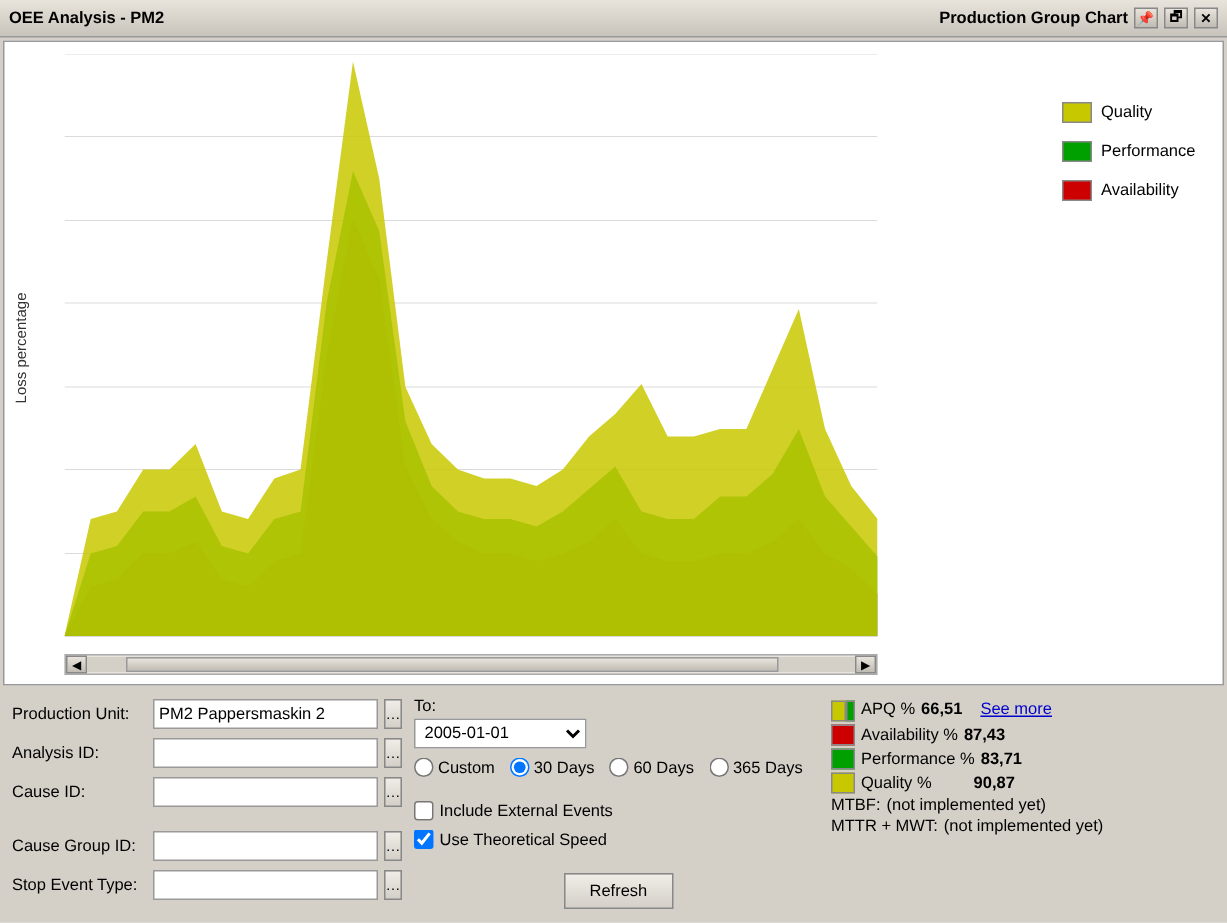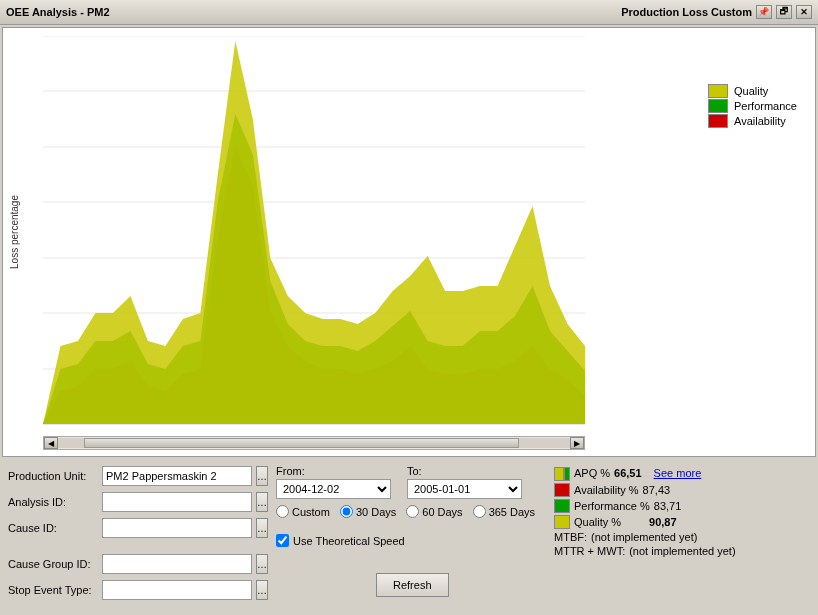--- a/index.html
+++ b/index.html
@@ -37,22 +37,21 @@
       flex: 1;
       position: relative;
       padding: 8px 8px 30px 40px;
     }
 
     .chart-legend {
       width: 115px;
       padding: 40px 8px 8px 8px;
       display: flex;
       flex-direction: column;
-      gap: 1px;
-      margin-top: 16px;
+      gap: 12px;
     }
 
     .legend-item {
       display: flex;
       align-items: center;
       gap: 6px;
       font-size: 11px;
     }
     .legend-color {
       width: 20px;
@@ -239,21 +238,21 @@
       cursor: pointer;
       margin-left: auto;
     }
   </style>
 </head>
 <body>
 
 <div class="title-bar">
   <span class="title-bar-left">OEE Analysis - PM2</span>
   <div class="title-bar-right">
-    <span>Production Loss Custom</span>
+    <span>Production Group Chart</span>
     <div class="title-btn">📌</div>
     <div class="title-btn">🗗</div>
     <div class="title-btn">✕</div>
   </div>
 </div>
 
 <div class="chart-area">
   <div class="chart-main">
 
     <div style="position:absolute; left:4px; top:10px; bottom:30px; width:14px; display:flex; align-items:center; justify-content:center;">
@@ -354,29 +353,20 @@
     </div>
     <div class="form-row">
       <span class="form-label">Stop Event Type:</span>
       <input class="form-input" type="text" style="">
       <div class="browse-btn">…</div>
     </div>
   </div>
 
   <div class="middle-form">
     <div class="date-row">
-      <div class="date-group">
-        <span class="date-label">From:</span>
-        <div class="date-select-wrapper">
-          <select>
-            <option>2004-12-02</option>
-            <option>2004-11-02</option>
-          </select>
-        </div>
-      </div>
       <div class="date-group">
         <span class="date-label">To:</span>
         <div class="date-select-wrapper">
           <select>
             <option>2005-01-01</option>
             <option>2004-12-01</option>
           </select>
         </div>
       </div>
     </div>
@@ -395,48 +385,52 @@
         <span>60 Days</span>
       </label>
       <label class="radio-item">
         <input type="radio" name="period" value="365days" style="">
         <span>365 Days</span>
       </label>
     </div>
 
     <div style="height:4px;"></div>
     <div class="checkbox-row">
+      <input type="checkbox" style="">
+      <span>Include External Events</span>
+    </div>
+    <div class="checkbox-row">
       <input type="checkbox" checked="" style="">
       <span>Use Theoretical Speed</span>
     </div>
 
-    <div style="margin-top:20px; padding-left:100px;">
+    <div style="margin-top:10px; padding-left:100px;">
       <button class="refresh-btn">Refresh</button>
     </div>
   </div>
 
   <div class="right-panel">
     <div style="display:flex; align-items:flex-start; gap:4px;">
       <div style="display:flex;">
         <div class="stat-color-box" style="background:#c8c800; width:10px;"></div>
         <div class="stat-color-box" style="background:#00a000; width:6px;"></div>
       </div>
       <span>APQ %</span>
       <span style="font-weight:bold;">66,51</span>
       <span class="see-more-link" style="margin-left:8px;">See more</span>
     </div>
     <div class="stats-row">
       <div class="stat-color-box" style="background:#cc0000;"></div>
       <span>Availability %</span>
-      <span style="font-weight:normal;">87,43</span>
+      <span style="font-weight:bold;">87,43</span>
     </div>
     <div class="stats-row">
       <div class="stat-color-box" style="background:#00a000;"></div>
       <span>Performance %</span>
-      <span style="font-weight:normal;">83,71</span>
+      <span style="font-weight:bold;">83,71</span>
     </div>
     <div class="stats-row">
       <div class="stat-color-box" style="background:#c8c800;"></div>
       <span>Quality %</span>
       <span style="font-weight:bold;padding-left:24px;">90,87</span>
     </div>
     <div class="stats-row">
       <span>MTBF:</span>
       <span>(not implemented yet)</span>
     </div>

